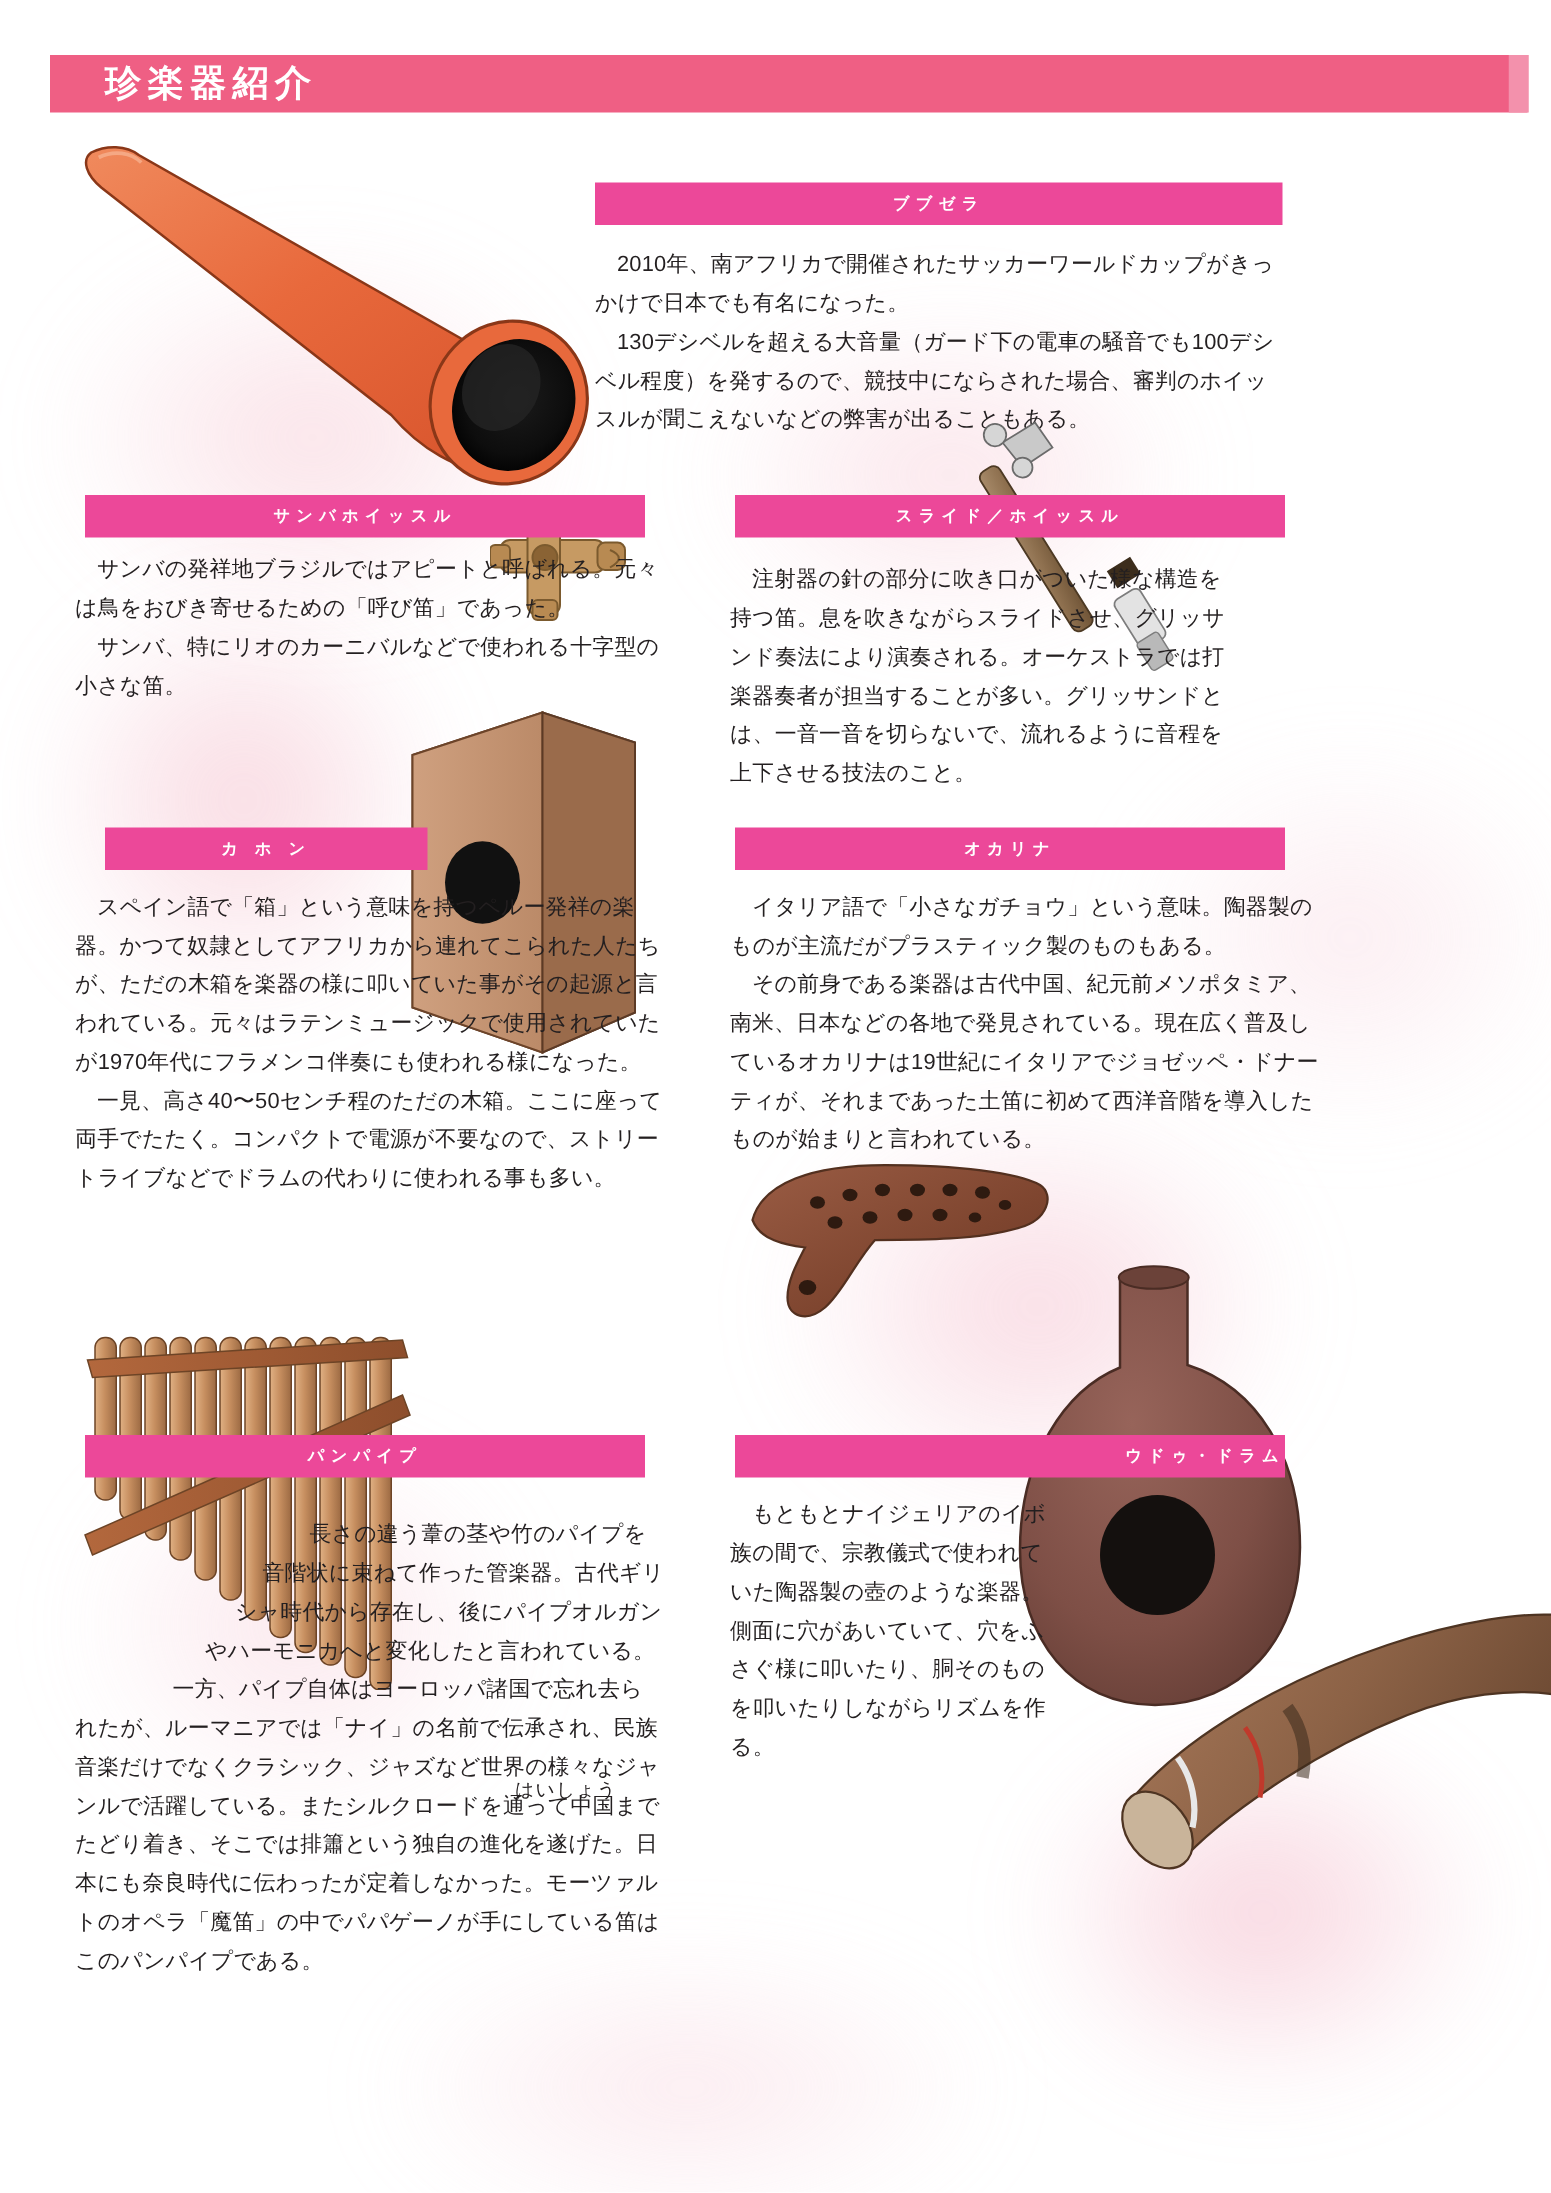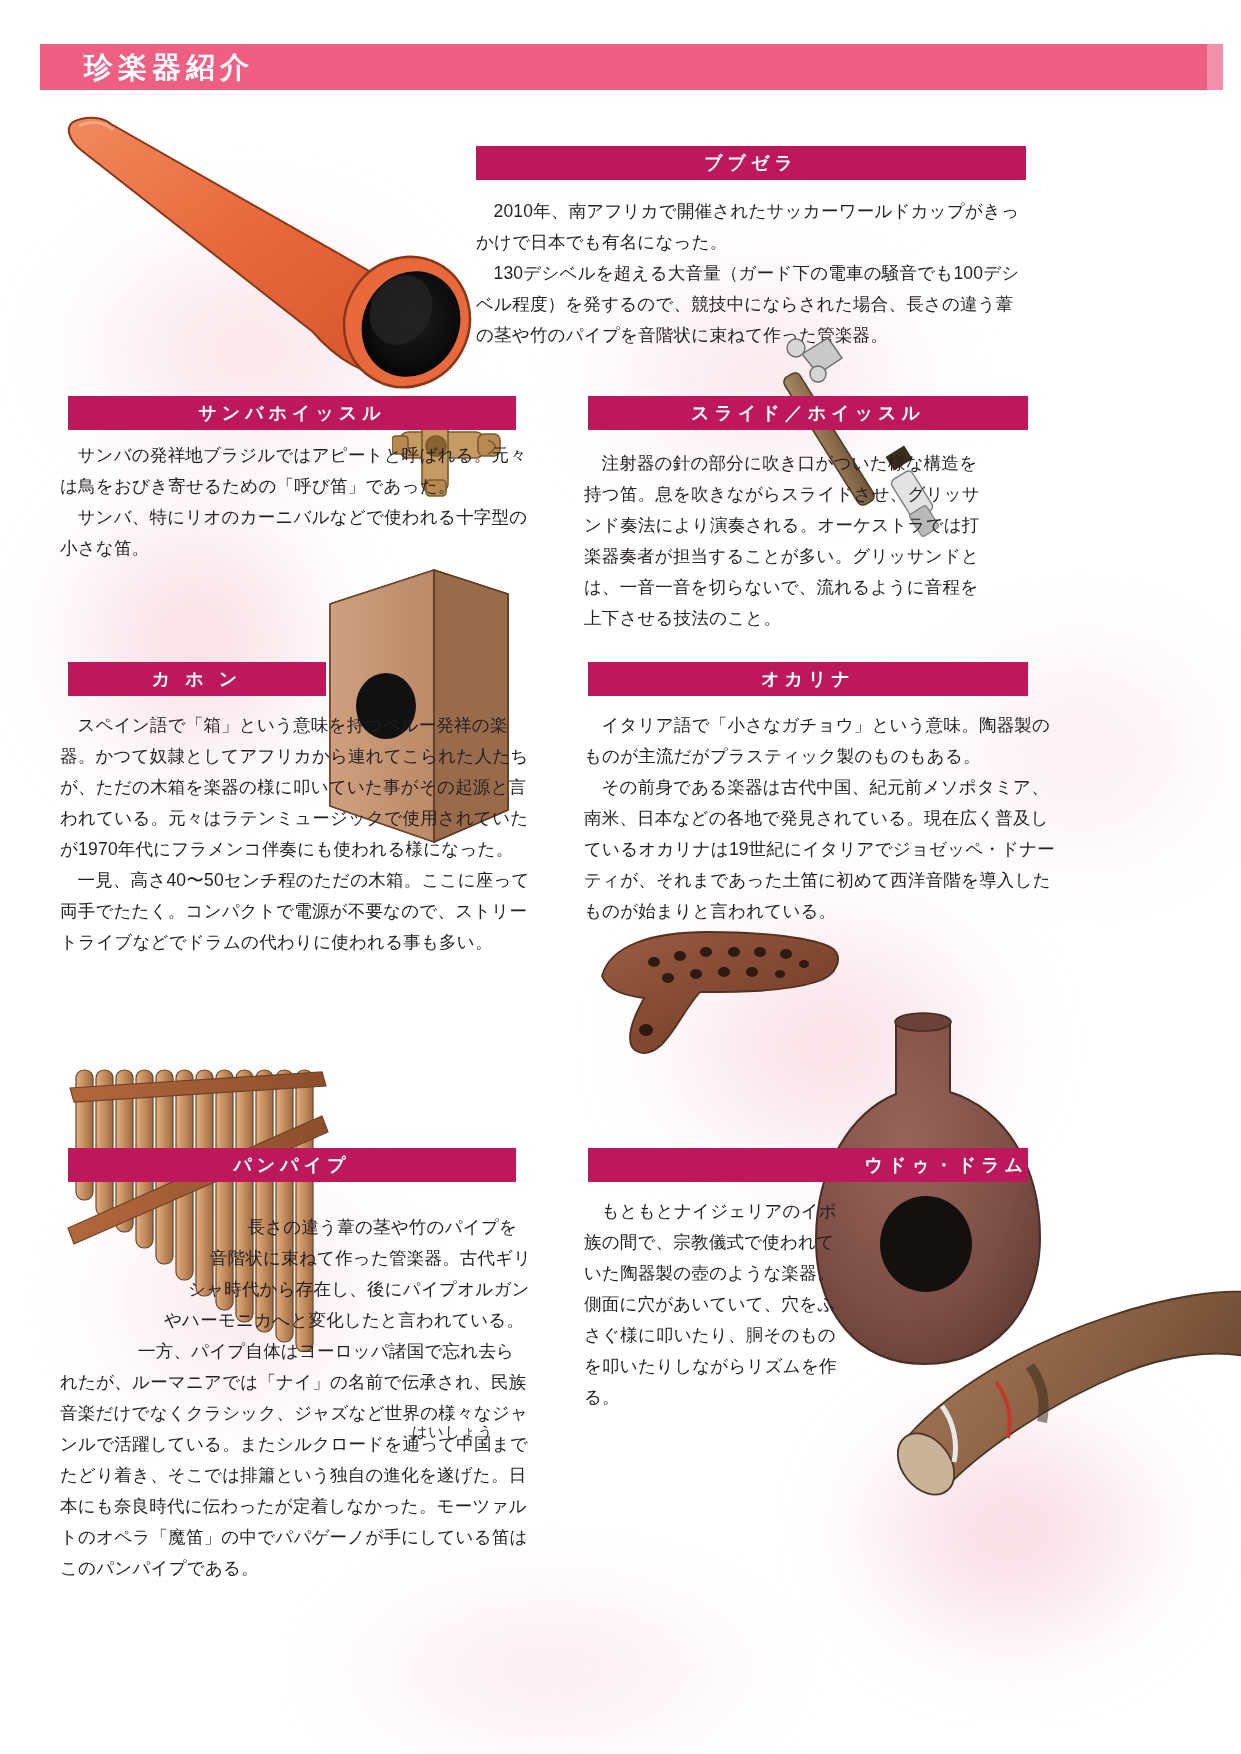--- a/index.html
+++ b/index.html
@@ -59,23 +59,23 @@
     top: 0;
     width: 16px;
     height: 46px;
     background: #f391ac;
   }
 
   
   .ribbon {
     position: absolute;
     height: 34px;
-    background: #be185d;
+    background: #ec4899;
     color: #ffffff;
-    font-size: 18px;
+    font-size: 13px;
     font-weight: bold;
     letter-spacing: 5px;
     line-height: 34px;
     text-align: center;
     white-space: nowrap;
   }
 
   .body-text {
     position: absolute;
     color: #231f20;
@@ -135,21 +135,21 @@
     <ellipse cx="356" cy="214" rx="48" ry="54" transform="rotate(28 356 214)" fill="url(#bell)"></ellipse>
     <ellipse cx="346" cy="200" rx="30" ry="36" transform="rotate(28 346 200)" fill="#262626" opacity=".75"></ellipse>
     <path d="M24,16 C36,10 50,12 58,20" fill="none" stroke="#f6b08f" stroke-width="3" opacity=".8"></path>
   </svg>
 
   <div class="ribbon" style="left:476px; top:146px; width:550px;">
     <span>ブブゼラ</span>
   </div>
   <div class="body-text" style="left:476px; top:196px; width:552px;">
     <p>2010年、南アフリカで開催されたサッカーワールドカップがきっかけで日本でも有名になった。</p>
-    <p>130デシベルを超える大音量（ガード下の電車の騒音でも100デシベル程度）を発するので、競技中にならされた場合、長さの違う葦の茎や竹のパイプを音階状に束ねて作った管楽器。</p>
+    <p>130デシベルを超える大音量（ガード下の電車の騒音でも100デシベル程度）を発するので、競技中にならされた場合、審判のホイッスルが聞こえないなどの弊害が出ることもある。</p>
   </div>
 
   <svg class="art" style="left:392px; top:404px;" width="120" height="100" viewBox="0 0 120 100">
     <g stroke="#7b5a2e" stroke-width="1.6" fill="#c69a63">
       <rect x="8" y="28" width="84" height="26" rx="8"></rect>
       <rect x="30" y="4" width="26" height="84" rx="8"></rect>
       <rect x="0" y="32" width="16" height="18" rx="4" fill="#b88a52"></rect>
       <rect x="86" y="30" width="22" height="22" rx="6" fill="#b88a52"></rect>
       <ellipse cx="44" cy="42" rx="10" ry="10" fill="#8a6334"></ellipse>
       <rect x="34" y="76" width="20" height="16" rx="4" fill="#b88a52"></rect>
@@ -199,21 +199,21 @@
         <stop offset="0%" stop-color="#8d5f43"></stop>
         <stop offset="100%" stop-color="#70472f"></stop>
       </linearGradient>
     </defs>
     <polygon points="18,56 122,22 196,46 196,262 122,294 18,258" fill="url(#cajS)" stroke="#5c3a25" stroke-width="1.6"></polygon>
     <polygon points="18,56 122,22 122,294 18,258" fill="url(#cajF)" stroke="#6d4429" stroke-width="1.6"></polygon>
     <polygon points="122,22 196,46 196,262 122,294" fill="#9a6b4b" stroke="#5c3a25" stroke-width="1.6"></polygon>
     <ellipse cx="74" cy="158" rx="30" ry="33" fill="#111111"></ellipse>
   </svg>
 
-  <div class="ribbon" style="left:68px; top:662px; width:258px;">
+  <div class="ribbon" style="left:84px; top:662px; width:258px;">
     <span>カ ホ ン</span>
   </div>
   <div class="body-text" style="left:60px; top:710px; width:472px;">
     <p>スペイン語で「箱」という意味を持つペルー発祥の楽器。かつて奴隷としてアフリカから連れてこられた人たちが、ただの木箱を楽器の様に叩いていた事がその起源と言われている。元々はラテンミュージックで使用されていたが1970年代にフラメンコ伴奏にも使われる様になった。</p>
     <p>一見、高さ40〜50センチ程のただの木箱。ここに座って両手でたたく。コンパクトで電源が不要なので、ストリートライブなどでドラムの代わりに使われる事も多い。</p>
   </div>
 
   <div class="ribbon" style="left:588px; top:662px; width:440px;">
     <span>オカリナ</span>
   </div>

